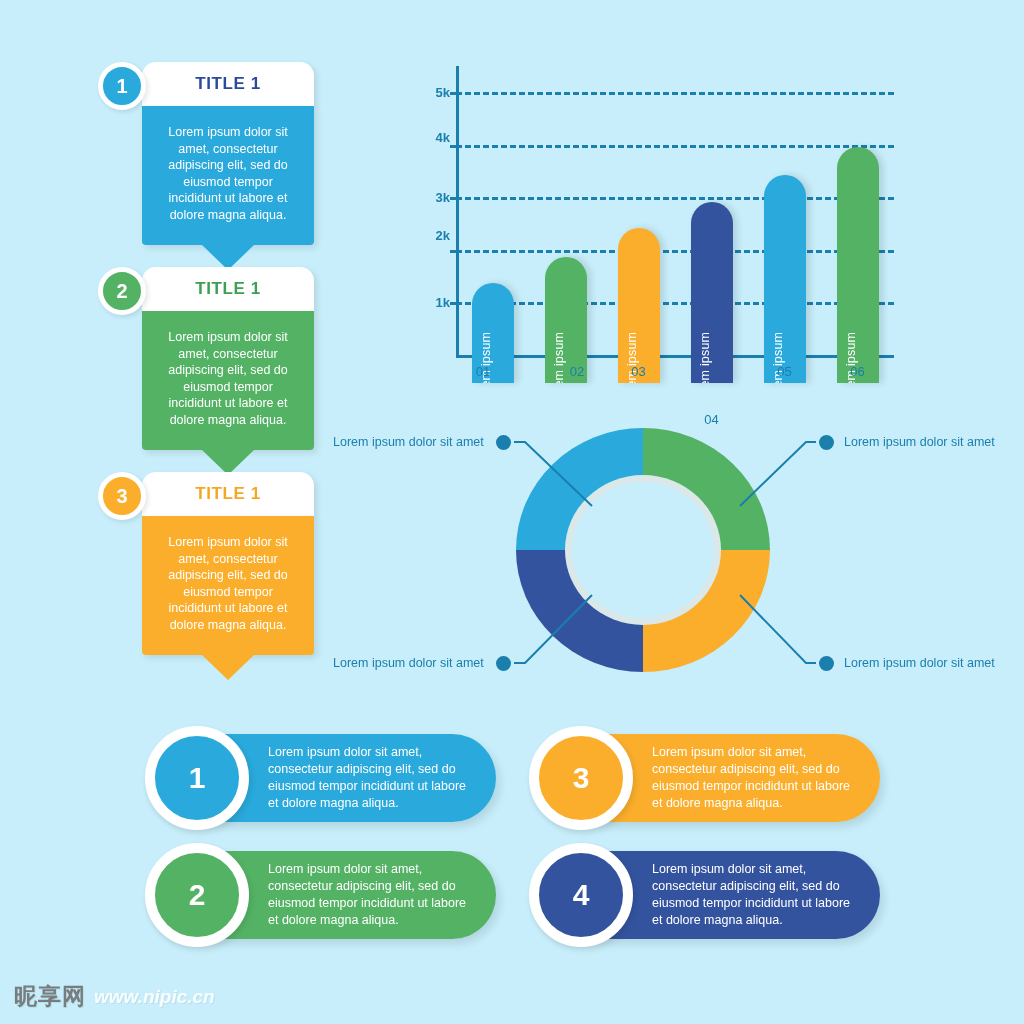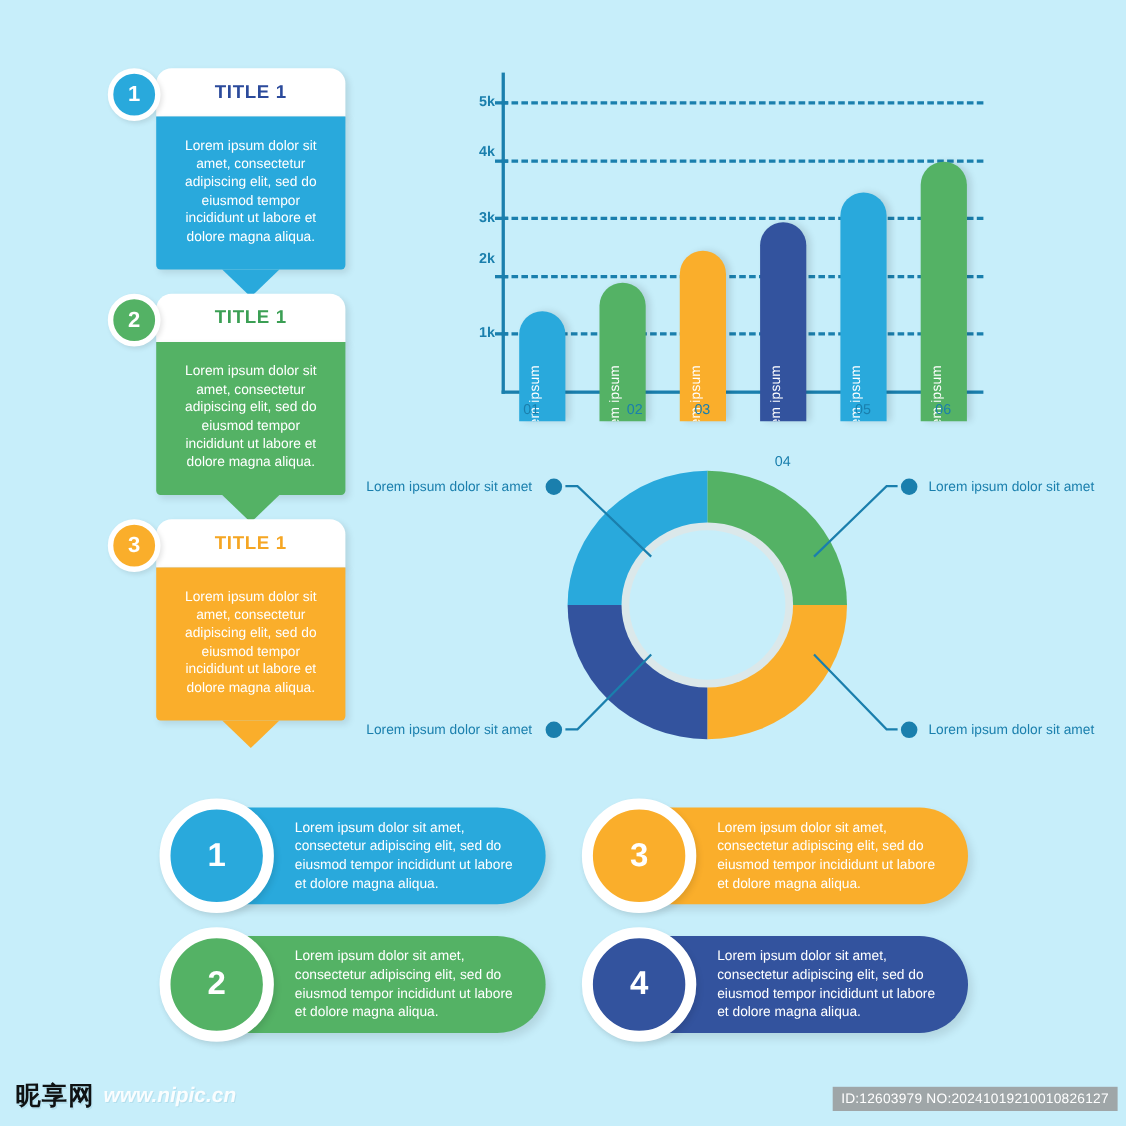--- a/index.html
+++ b/index.html
@@ -229,21 +229,21 @@
     bottom: 12px;
     display: flex;
     align-items: center;
     gap: 8px;
     opacity: 0.92;
   }
   .wm-cn {
     font-family: "DejaVu Sans", sans-serif;
     font-size: 23px;
     font-weight: bold;
-    color: #000000;
+    color: #737373;
     text-shadow: 1px 1px 0 #b4dfee;
     letter-spacing: 1px;
   }
   .wm-url {
     font-size: 19px;
     font-style: italic;
     font-weight: bold;
     color: #ffffff;
     text-shadow: 1px 1px 0 #b4dfee;
   }
@@ -426,15 +426,14 @@
     <div class="pill-num" id="pillnum-3" style="background: rgb(51, 83, 158);">
       <span>4</span>
     </div>
     <p class="pill-text">Lorem ipsum dolor sit amet, consectetur adipiscing elit, sed do eiusmod tempor incididunt ut labore et dolore magna aliqua.</p>
   </div>
 
   <div class="wm">
     <span class="wm-cn">昵享网</span>
     <span class="wm-url">www.nipic.cn</span>
   </div>
-  <div class="idtag">ID:12603979 NO:20241019210010826127</div>
 
 </div>
 
 </body></html>

